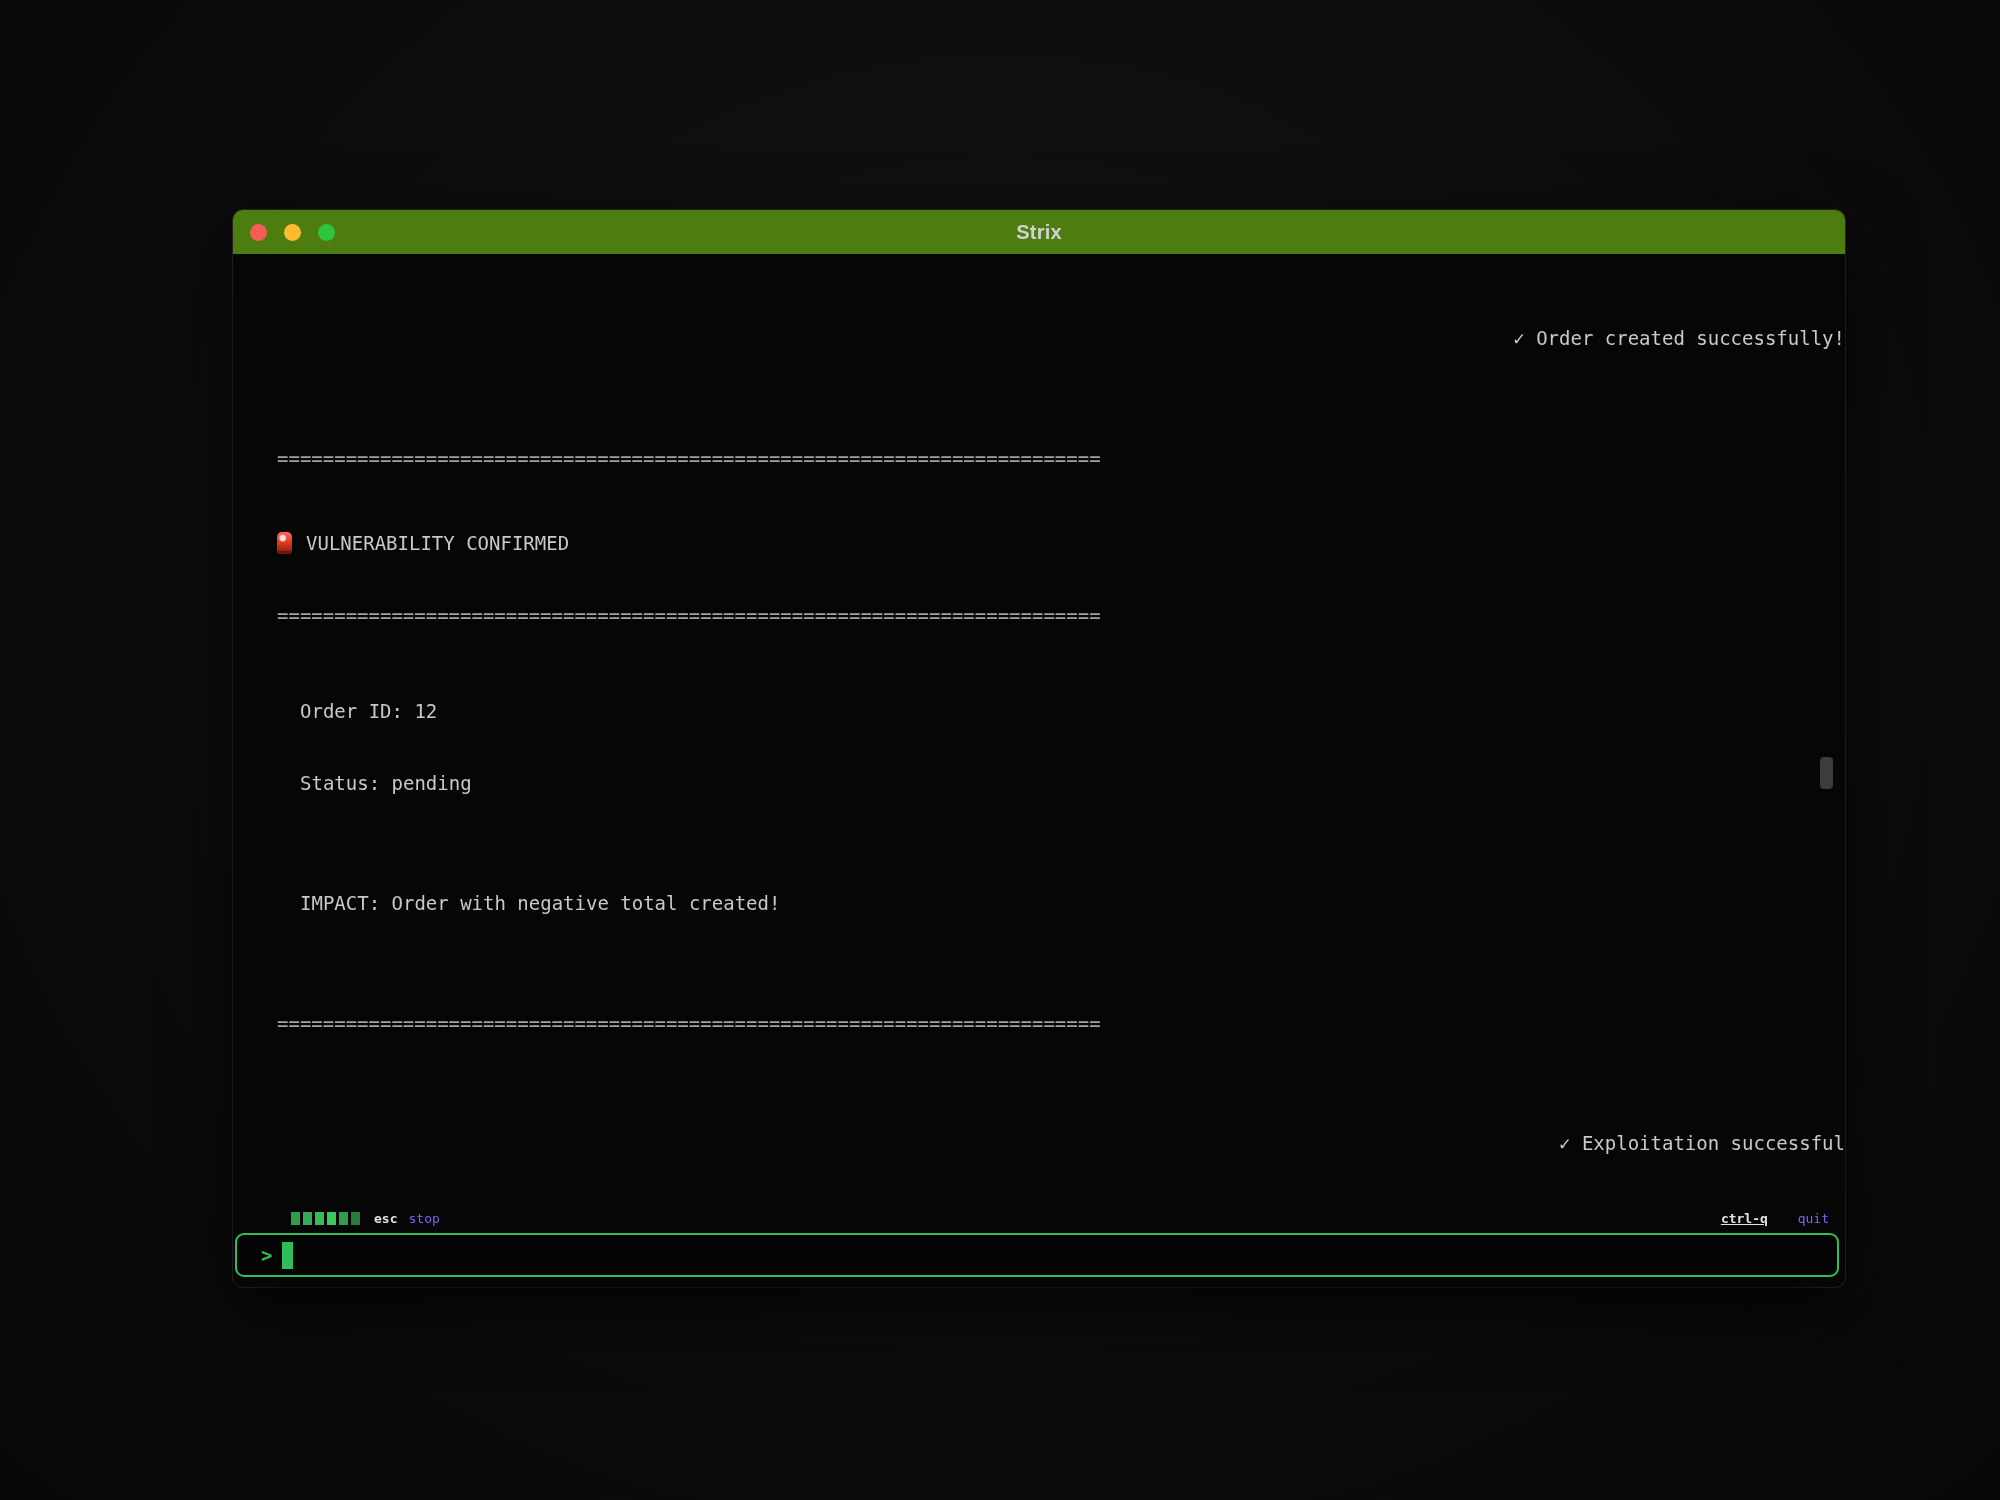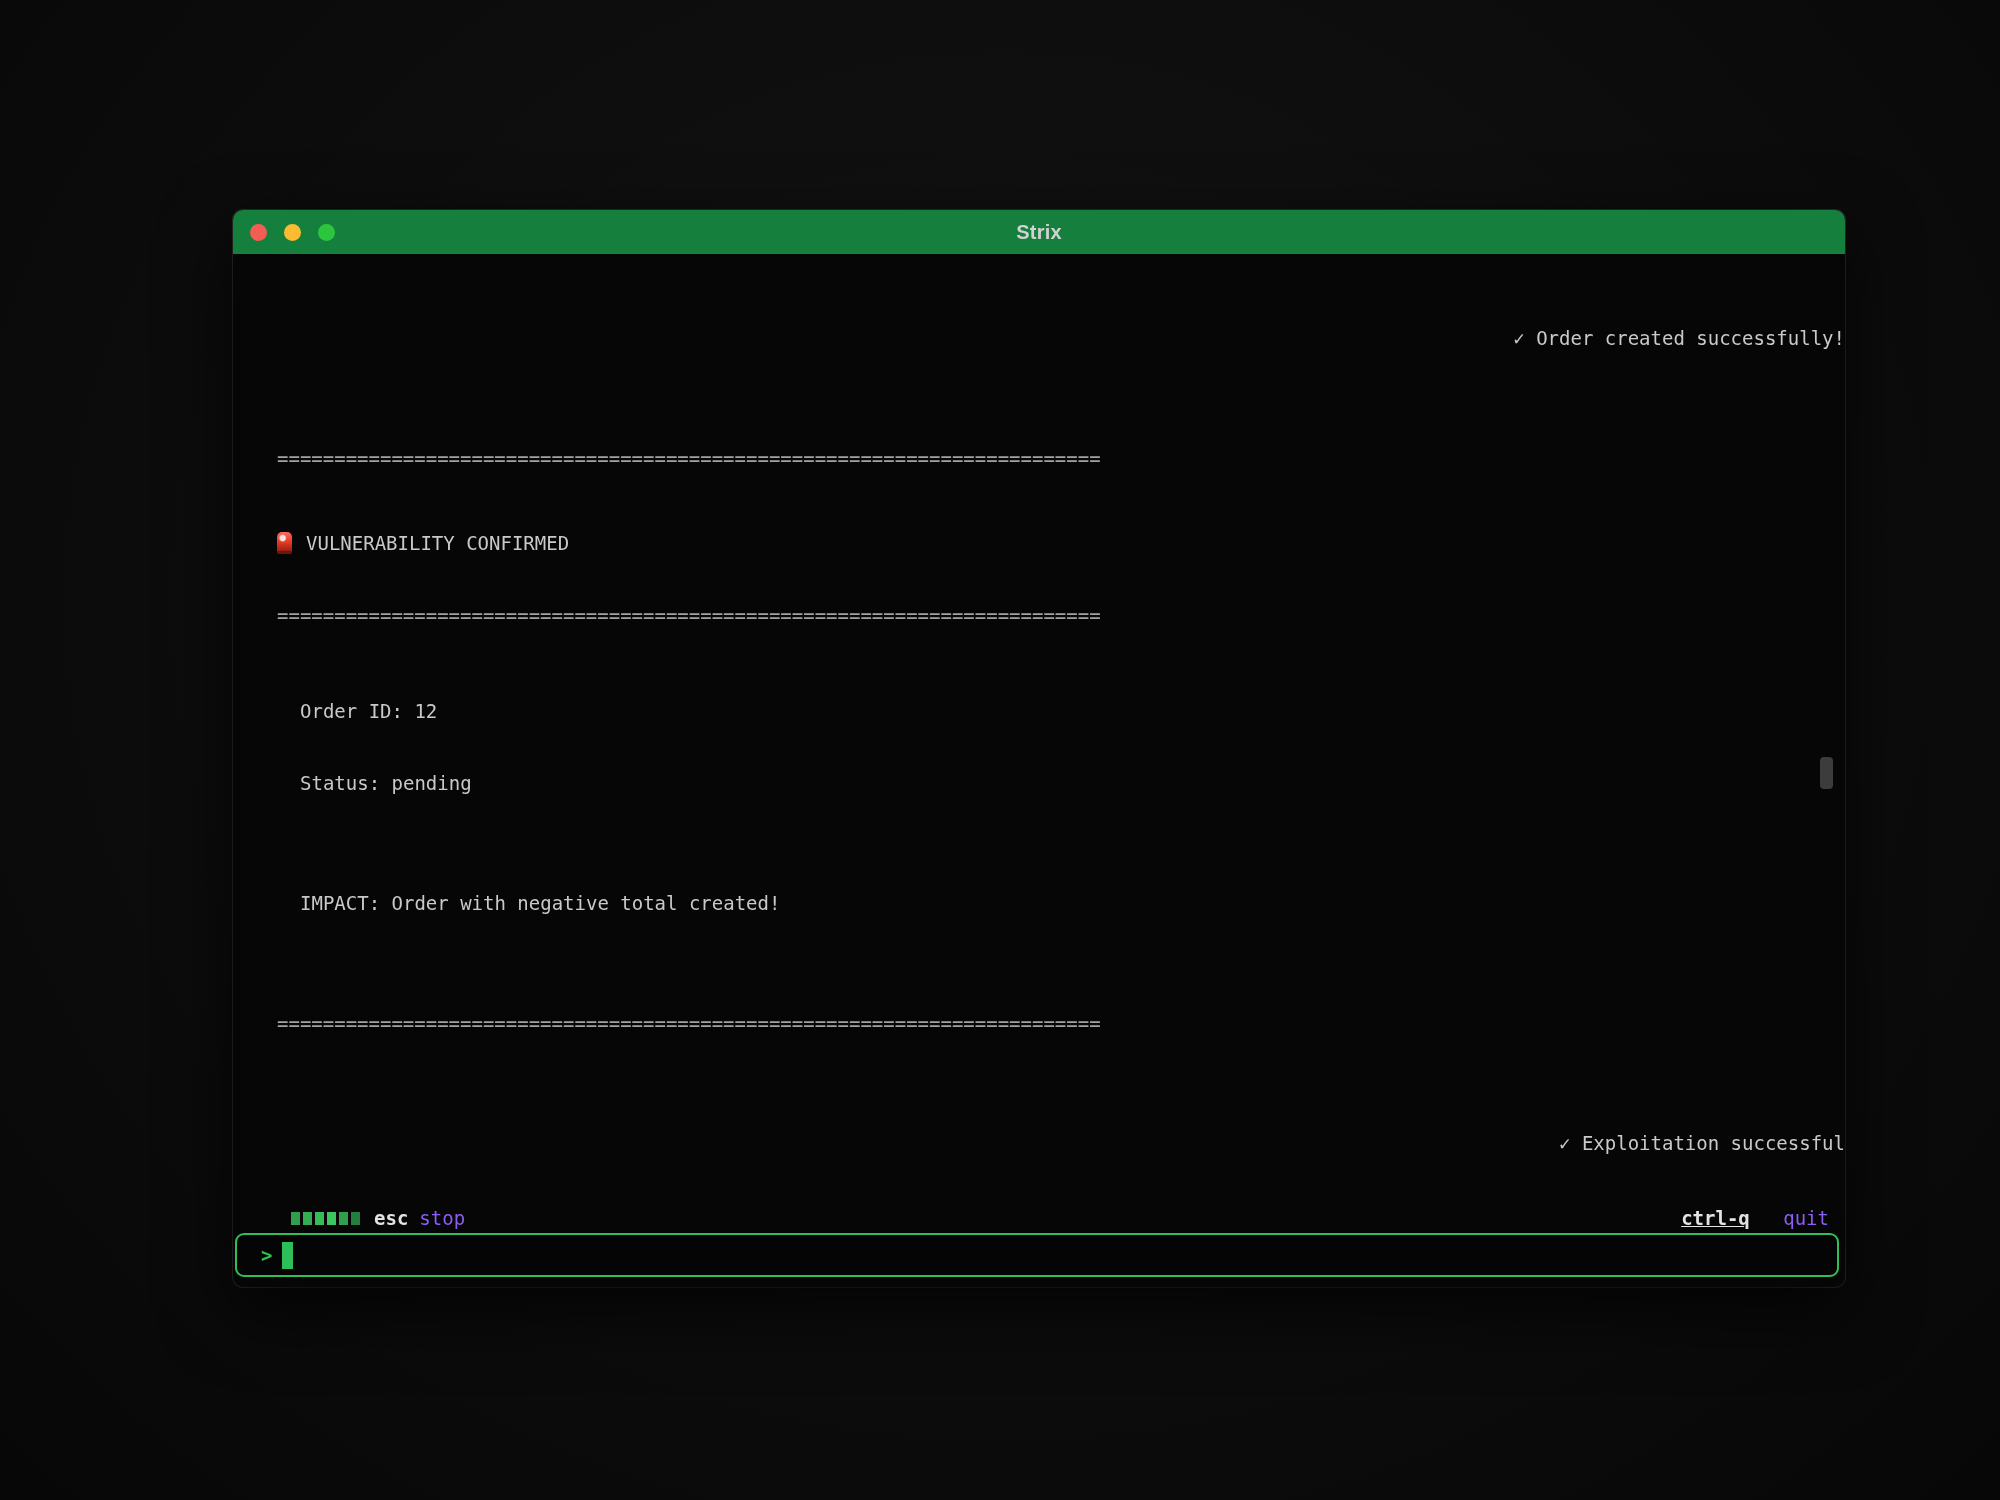--- a/index.html
+++ b/index.html
@@ -9,21 +9,21 @@
     font-family:"DejaVu Sans Mono", monospace;
   }
   .window{
     position:absolute;left:233px;top:210px;width:1612px;height:1077px;
     background:#060606;border-radius:10px;overflow:hidden;
     box-shadow:0 24px 70px rgba(0,0,0,.75), 0 0 0 1px #2a2a2a;
   }
   
   .titlebar{
     position:absolute;left:0;top:0;right:0;height:44px;
-    background:#15803d;display:flex;align-items:center;
+    background:#4d7c0f;display:flex;align-items:center;
   }
   .lights{display:flex;gap:17px;margin-left:17px;}
   .light{width:17px;height:17px;border-radius:50%;}
   .light.red{background:#f35d54;}
   .light.yellow{background:#fdbc2f;}
   .light.green{background:#2dc53d;}
   .win-title{
     position:absolute;left:0;right:0;text-align:center;
     font-family:"Liberation Sans", sans-serif;font-weight:700;
     font-size:20px;color:#d2d2d2;letter-spacing:.2px;
@@ -50,21 +50,21 @@
   }
   
   .scroll-thumb{
     position:absolute;right:12px;top:547px;width:13px;height:32px;
     background:#3c3c3c;border-radius:4px;
   }
   
   .statusbar{
     position:absolute;left:10px;right:16px;top:995px;height:26px;
     display:flex;align-items:center;justify-content:space-between;
-    font-size:19px;
+    font-size:13px;
     padding-left:48px;
   }
   .sb-left{display:flex;align-items:center;}
   .blocks{display:flex;gap:3px;margin-right:14px;}
   .blocks i{display:block;width:9px;height:13px;}
   .blocks i:nth-child(1){background:#2f9e4d;}
   .blocks i:nth-child(2){background:#34ac54;}
   .blocks i:nth-child(3){background:#38bb5b;}
   .blocks i:nth-child(4){background:#3bc660;}
   .blocks i:nth-child(5){background:#2f9e4d;}

